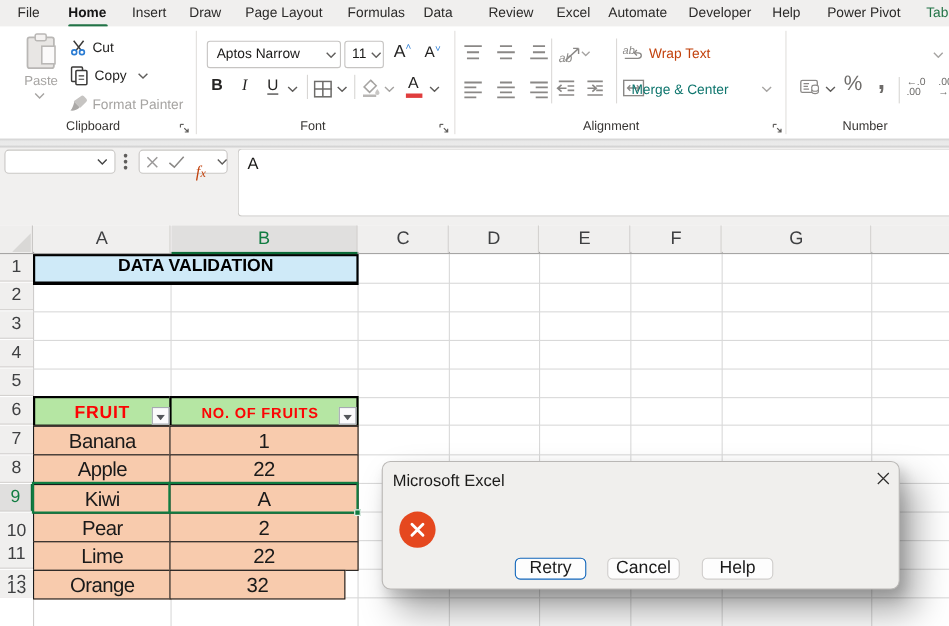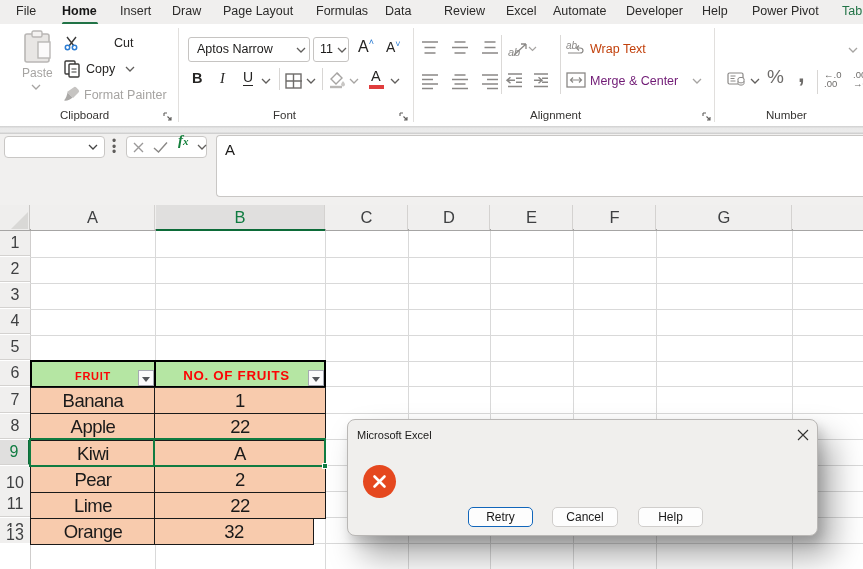--- a/index.html
+++ b/index.html
@@ -11,21 +11,21 @@
 #tabbar { position:absolute; left:0; top:0; width:863px; height:25px; background:#f0efee; }
 .tab { position:absolute; top:4px; font-size:12.5px; color:#2b2a29; white-space:nowrap; }
 .tab.active { color:#161616; font-weight:700; }
 .tab.green { color:#217346; }
 
 #ribbon { position:absolute; left:0; top:24px; width:863px; height:102px;
   background:#fff; }
 .grplabel { position:absolute; font-size:11.5px; color:#363432; top:85px; }
 .gsep { position:absolute; top:4px; width:1px; height:94px; background:#e1dfdd; }
 .gray { color:#a6a4a2; }
-.dk { color:#3b3a39;margin-left:30px; }
+.dk { color:#3b3a39; }
 
 #fbar { position:absolute; left:0; top:130px; width:863px; height:75px; background:#f1f0ef; }
 
 #grid { position:absolute; left:0; top:205px; width:863px; height:364px; background:#fff; }
 .colhead { position:absolute; top:0; height:25px; background:#f0efee;
   border-right:1px solid #d4d2d0; color:#3f4042; font-size:16.5px;
   display:flex; align-items:center; justify-content:center; }
 .rowhead { position:absolute; left:0; width:30px; background:#f0efee;
   border-bottom:1px solid #d4d2d0; color:#3f4042; font-size:16px;
   display:flex; align-items:center; justify-content:center; }
@@ -34,21 +34,21 @@
 .cell { position:absolute; display:flex; align-items:center; justify-content:center; }
 .tcell { background:#f8cbad; border:1.2px solid #1a1a1a; font-size:18.5px; color:#1a1a1a;
   letter-spacing:-0.5px; z-index:4; }
 .fbtn { position:absolute; width:16px; height:16px; background:#fbfbfc;
   border:1px solid #a6aab2; display:flex; align-items:center; justify-content:center; z-index:5; padding-top:2px; }
 
 #dialog { position:absolute; left:347px; top:419px; width:471px; height:117px;
   background:#f0efed; border:1px solid #b9b7b5; border-radius:8px;
   box-shadow:14px 20px 32px rgba(0,0,0,0.34), 4px 7px 12px rgba(0,0,0,0.15); z-index:20; }
 .dbtn { position:absolute; top:87px; height:20px; background:#fdfdfd;
-  border:1px solid #d0cecc; border-radius:5px; font-size:12px; color:#1a1a1a;
+  border:1px solid #d0cecc; border-radius:5px; font-size:16px; color:#1a1a1a;
   display:flex; align-items:center; justify-content:center; }
 </style>
 </head>
 <body>
 <div id="app">
   <div id="tabbar">
     <span class="tab" style="left:16px">File</span>
     <span class="tab active" style="left:62px">Home</span>
     <span class="tab" style="left:120px">Insert</span>
     <span class="tab" style="left:172px">Draw</span>
@@ -174,21 +174,21 @@
     <svg class="abs" style="left:566px;top:16px" width="20" height="16" viewBox="0 0 20 16">
       <text x="0" y="9" font-size="10" fill="#8a8886" font-style="italic">ab</text>
       <path d="M2 13h12c2 0 3-1 3-2.5S16 8 14 8h-3" stroke="#8a8886" stroke-width="1.2" fill="none"></path>
       <path d="M13 5.5L10.5 8l2.5 2.5" stroke="#8a8886" stroke-width="1.2" fill="none"></path>
     </svg>
     <div class="abs gray" style="left:590px;top:18px;font-size:12.5px;color:#c2410c">Wrap Text</div>
     <svg class="abs" style="left:566px;top:48px" width="20" height="16" viewBox="0 0 20 16">
       <rect x="1" y="1" width="18" height="14" fill="none" stroke="#8a8886" stroke-width="1.3"></rect>
       <path d="M5 8h10M7 5.5L4.5 8 7 10.5M13 5.5L15.5 8 13 10.5" stroke="#8a8886" stroke-width="1.2" fill="none"></path>
     </svg>
-    <div class="abs gray" style="left:590px;top:50px;font-size:12.5px;color:#701a75">Merge &amp; Center</div>
+    <div class="abs gray" style="left:574px;top:50px;font-size:12.5px;color:#0f766e">Merge &amp; Center</div>
     <svg class="abs" style="left:692px;top:54px" width="10" height="6" viewBox="0 0 10 6">
         <path d="M1 1l4 4 4-4" stroke="#a6a4a2" stroke-width="1.3" fill="none"></path>
       </svg>
     <div class="grplabel" style="left:530px">Alignment</div>
     <svg class="abs" style="left:702px;top:88px" width="9" height="9" viewBox="0 0 9 9">
         <path d="M1 1h3M1 1v3M8 5v3h-3M4.5 4.5L8 8M8 8v-2.5M8 8h-2.5" stroke="#605e5c" stroke-width="1.1" fill="none"></path>
       </svg>
     <div class="gsep" style="left:714px"></div>
 
     <svg class="abs" style="left:848px;top:23px" width="10" height="6" viewBox="0 0 10 6">
@@ -218,21 +218,21 @@
         <path d="M1 1l4 4 4-4" stroke="#444" stroke-width="1.3" fill="none"></path>
       </svg>
     <div class="abs" style="left:112px;top:9px;color:#5f5d5b;font-size:12px;line-height:5.5px">•<br>•<br>•</div>
     <div class="abs" style="left:126px;top:6px;width:81px;height:22px;background:#fff;border:1px solid #c9c7c5;border-radius:4px"></div>
     <svg class="abs" style="left:132px;top:11px" width="13" height="13" viewBox="0 0 13 13">
         <path d="M2 2l9 9M11 2l-9 9" stroke="#9b9999" stroke-width="1.4" fill="none"></path>
       </svg>
     <svg class="abs" style="left:153px;top:11px" width="15" height="13" viewBox="0 0 15 13">
         <path d="M1 7l4.5 4L14 1.5" stroke="#8a8886" stroke-width="1.4" fill="none"></path>
       </svg>
-    <div class="abs" style="left:178px;top:2px;font-size:15px;font-style:italic;font-family:'Liberation Serif',serif;color:#15803d;font-weight:700">f<span style="font-size:11px">x</span></div>
+    <div class="abs" style="left:178px;top:19px;font-size:15px;font-style:italic;font-family:'Liberation Serif',serif;color:#c2410c;font-weight:400">f<span style="font-size:11px">x</span></div>
     <svg class="abs" style="left:197px;top:14px" width="10" height="6" viewBox="0 0 10 6">
         <path d="M1 1l4 4 4-4" stroke="#605e5c" stroke-width="1.3" fill="none"></path>
       </svg>
     <div class="abs" style="left:216px;top:5px;width:647px;height:62px;background:#fff;border:1px solid #c9c7c5;border-right:none;border-radius:4px 0 0 4px"></div>
     <div class="abs" style="left:225px;top:11px;font-size:15px;color:#1b1a19">A</div>
   </div>
   <div id="grid">
     <div class="abs" style="left:0;top:0;width:863px;height:25px;background:#f0efee;border-bottom:1px solid #a6a5a4"></div>
     <div class="abs" style="left:0;top:0;width:30px;height:25px;background:#efeeed;border-right:1px solid #c9c7c5"></div>
     <svg class="abs" style="left:11px;top:7px" width="18" height="17" viewBox="0 0 18 17">
@@ -277,22 +277,23 @@
     <div class="hline" style="left:30px;top:130px;width:833px"></div>
     <div class="hline" style="left:30px;top:156px;width:833px"></div>
     <div class="hline" style="left:30px;top:181px;width:833px"></div>
     <div class="hline" style="left:30px;top:208px;width:833px"></div>
     <div class="hline" style="left:30px;top:234px;width:833px"></div>
     <div class="hline" style="left:30px;top:260px;width:833px"></div>
     <div class="hline" style="left:30px;top:286px;width:833px"></div>
     <div class="hline" style="left:30px;top:312px;width:833px"></div>
     <div class="hline" style="left:30px;top:338px;width:833px"></div>
 
-
-    <div class="cell" style="left:30px;top:155px;width:126px;height:28px;background:#b5e6a3;border:2px solid #000;font-size:11px;font-weight:700;color:#fc0404;letter-spacing:0.7px;padding-top:3px">FRUIT</div>
+    <div class="cell" style="left:30px;top:26px;width:296px;height:28px;background:#cfeaf8;border:2px solid #000;border-bottom-width:3px;font-size:16px;font-weight:700;color:#000;padding-bottom:5px">DATA VALIDATION</div>
+
+    <div class="cell" style="left:30px;top:155px;width:126px;height:28px;background:#b5e6a3;border:2px solid #000;font-size:16px;font-weight:700;color:#fc0404;letter-spacing:0.7px;padding-top:3px">FRUIT</div>
     <div class="cell tcell" style="left:30px;top:182px;width:126px;height:27px">Banana</div>
     <div class="cell" style="left:154px;top:155px;width:172px;height:28px;background:#b5e6a3;border:2px solid #000;font-size:13.3px;font-weight:700;color:#fc0404;letter-spacing:0.7px;padding-top:3px;padding-right:7px">NO. OF FRUITS</div>
     <div class="cell tcell" style="left:154px;top:182px;width:172px;height:27px">1</div>
     <div class="cell tcell" style="left:30px;top:208px;width:126px;height:28px">Apple</div>
     <div class="cell tcell" style="left:154px;top:208px;width:172px;height:28px">22</div>
     <div class="cell tcell" style="left:30px;top:235px;width:126px;height:27px">Kiwi</div>
     <div class="cell tcell" style="left:154px;top:235px;width:172px;height:27px">A</div>
     <div class="cell tcell" style="left:30px;top:261px;width:126px;height:27px">Pear</div>
     <div class="cell tcell" style="left:154px;top:261px;width:172px;height:27px">2</div>
     <div class="cell tcell" style="left:30px;top:287px;width:126px;height:27px">Lime</div>
@@ -309,21 +310,21 @@
         <svg width="8" height="5" viewBox="0 0 8 5">
           <path d="M0 0h8L4 5z" fill="#53565a"></path>
         </svg>
       </div>
 
     <div class="abs" style="left:29px;top:233px;width:297px;height:29px;border:2px solid #107c41;z-index:6"></div>
     <div class="abs" style="left:153px;top:233px;width:2px;height:29px;background:#107c41;z-index:6"></div>
     <div class="abs" style="left:322px;top:258px;width:6px;height:6px;background:#107c41;border:1px solid #fff;z-index:7"></div>
   </div>
   <div id="dialog">
-    <div class="abs" style="left:9px;top:9px;font-size:11px;color:#1b1a19">Microsoft Excel</div>
+    <div class="abs" style="left:9px;top:9px;font-size:15px;color:#1b1a19">Microsoft Excel</div>
     <svg class="abs" style="left:449px;top:9px" width="12" height="12" viewBox="0 0 12 12">
         <path d="M1 1l10 10M11 1L1 11" stroke="#323130" stroke-width="1.1" fill="none"></path>
       </svg>
     <div class="abs" style="left:15px;top:45px;width:33px;height:33px;border-radius:50%;background:#e5481f"></div>
     <svg class="abs" style="left:24px;top:54px" width="15" height="15" viewBox="0 0 15 15">
         <path d="M2.5 2.5l10 10M12.5 2.5l-10 10" stroke="#fff" stroke-width="2.6" stroke-linecap="round" fill="none"></path>
       </svg>
     <div class="dbtn" style="left:120px;width:65px;border:1.5px solid #1166bb">Retry</div>
     <div class="dbtn" style="left:204px;width:66px">Cancel</div>
     <div class="dbtn" style="left:290px;width:65px">Help</div>

